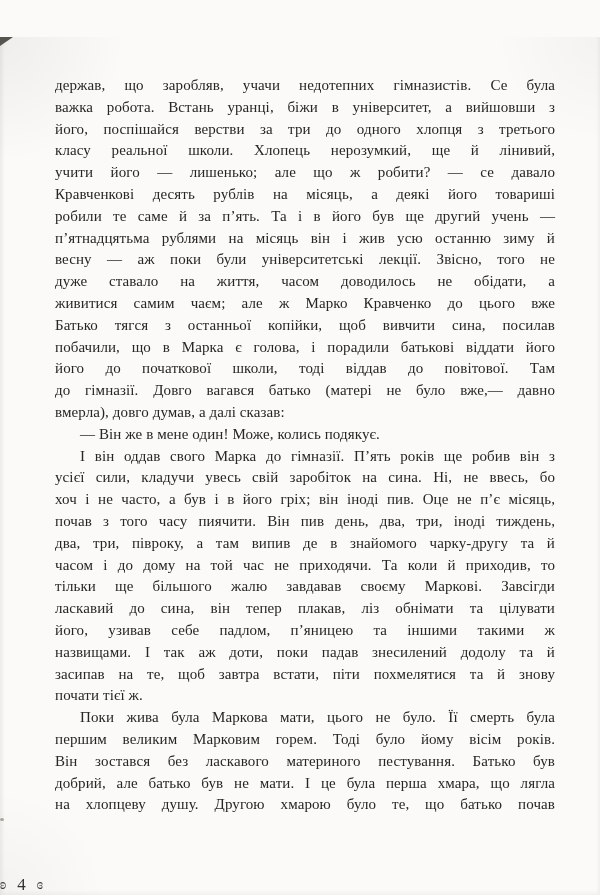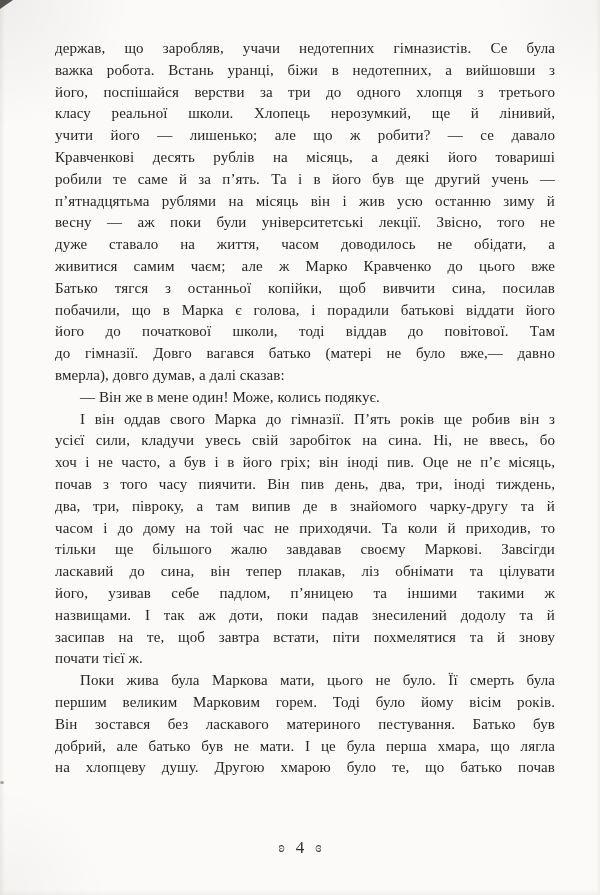--- a/index.html
+++ b/index.html
@@ -19,20 +19,21 @@
     position: absolute;
     inset: 0;
     background:
       radial-gradient(circle at 0% 0%, rgba(0,0,0,0.05), rgba(0,0,0,0) 12%),
       radial-gradient(circle at 100% 0%, rgba(0,0,0,0.03), rgba(0,0,0,0) 10%),
       radial-gradient(circle at 0% 100%, rgba(0,0,0,0.03), rgba(0,0,0,0) 10%),
       linear-gradient(90deg, #edebe7 0px, rgba(237,235,231,0) 5px),
       linear-gradient(270deg, #f1efec 0px, rgba(241,239,236,0) 4px),
       linear-gradient(0deg, #f3f1ee 0px, rgba(243,241,238,0) 5px),
       #fbfaf8;
+    margin-top: 37px;
   }
   
   .corner-mark {
     position: absolute;
     top: 0;
     left: 0;
     width: 13px;
     height: 9px;
     background: #57544f;
     clip-path: polygon(0 0, 100% 0, 0 100%);
@@ -67,21 +68,21 @@
     -moz-text-align-last: left;
   }
   .line.indent {
     text-indent: 25px;
   }
   .footer {
     position: absolute;
     left: 0;
     top: 838px;
     width: 100%;
-    text-align: center;
+    text-align: left;
     font-size: 16px;
     color: #33312e;
   }
   .footer .fleuron {
     display: inline-block;
     font-size: 14px;
     color: #3c3a37;
     transform: translateY(-1px);
   }
   .footer .pagenum {
@@ -92,21 +93,21 @@
 </style>
 </head>
 <body>
 
 <div class="page">
   <div class="corner-mark"></div>
   <div class="edge-speck"></div>
 
   <div class="text-block">
       <div class="line">держав, що заробляв, учачи недотепних гімназистів. Се була</div>
-      <div class="line">важка робота. Встань уранці, біжи в недотепних, а вийшовши з</div>
+      <div class="line">важка робота. Встань уранці, біжи в університет, а вийшовши з</div>
       <div class="line">його, поспішайся верстви за три до одного хлопця з третього</div>
       <div class="line">класу реальної школи. Хлопець нерозумкий, ще й лінивий,</div>
       <div class="line">учити його — лишенько; але що ж робити? — се давало</div>
       <div class="line">Кравченкові десять рублів на місяць, а деякі його товариші</div>
       <div class="line">робили те саме й за п’ять. Та і в його був ще другий учень —</div>
       <div class="line">п’ятнадцятьма рублями на місяць він і жив усю останню зиму й</div>
       <div class="line">весну — аж поки були університетські лекції. Звісно, того не</div>
       <div class="line">дуже ставало на життя, часом доводилось не обідати, а</div>
       <div class="line">живитися самим чаєм; але ж Марко Кравченко до цього вже</div>
       <div class="line">Батько тягся з останньої копійки, щоб вивчити сина, посилав</div>

